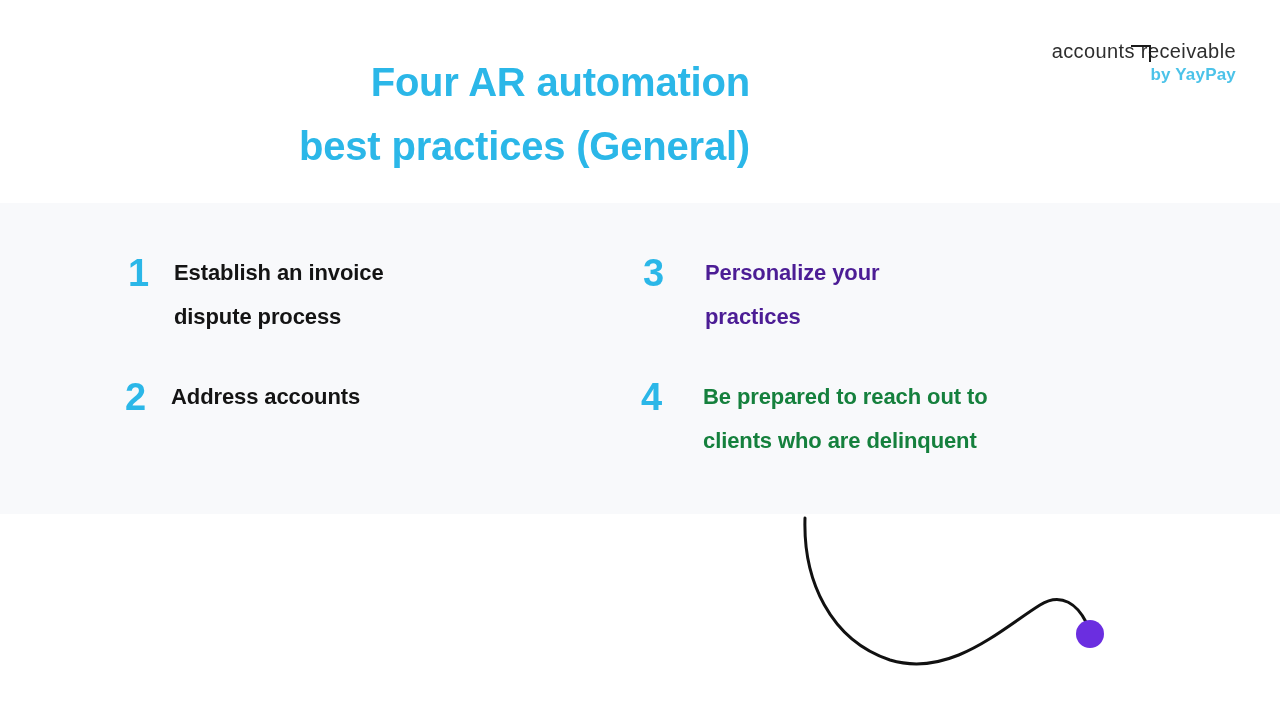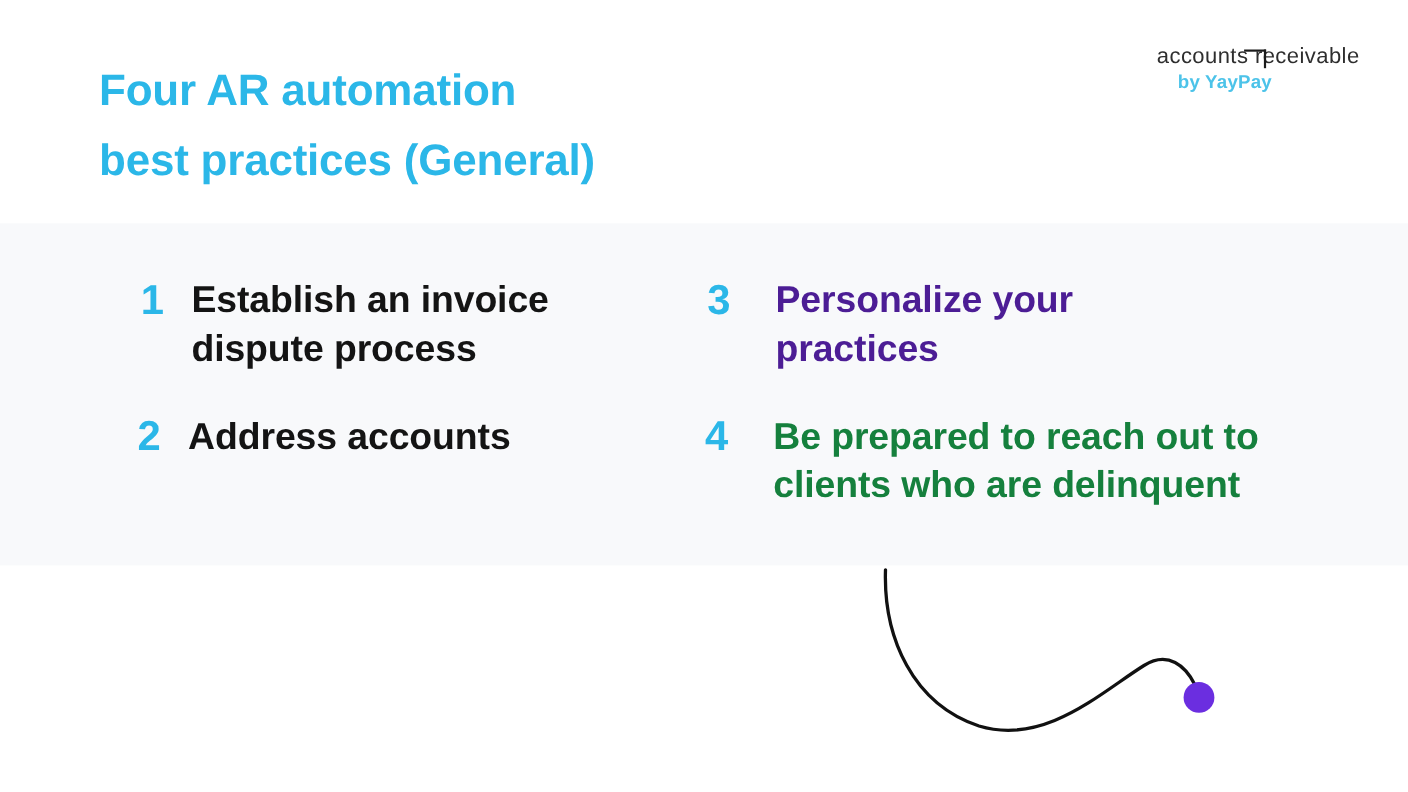--- a/index.html
+++ b/index.html
@@ -32,20 +32,21 @@
   .page-title {
     position: absolute;
     left: 90px;
     top: 50px;
     width: 660px;
     color: #2BB7E8;
     font-size: 40px;
     font-weight: bold;
     line-height: 64px;
     letter-spacing: -0.2px;
+    text-align: right;
   }
   .page-title .title-line { display: block; white-space: pre; }
 
   
   .logo {
     position: absolute;
     right: 44px;
     top: 42px;
     width: 245px;
     height: 104px;
@@ -87,21 +88,20 @@
 
   .logo-byline {
     display: block;
     font-size: 17px;
     line-height: 21px;
     font-weight: bold;
     color: #4CC3E9;
     letter-spacing: 0.2px;
     white-space: nowrap;
     margin-top: 1px;
-    text-align: center;
   }
 
   
   .band {
     position: absolute;
     left: 0;
     top: 203px;
     width: 1280px;
     height: 311px;
     background: #F8F9FB;
@@ -119,21 +119,21 @@
     font-size: 38px;
     font-weight: bold;
     line-height: 44px;
     width: 46px;
     text-align: left;
   }
 
   .practice-text {
     flex: 1 1 auto;
     color: #141414;
-    font-size: 34px;
+    font-size: 22px;
     font-weight: bold;
     line-height: 44px;
     letter-spacing: -0.1px;
   }
 
   
   .practice-1 { left: 128px; top: 251px; width: 470px; }
   .practice-2 { left: 125px; top: 375px; width: 470px; }
   .practice-3 { left: 643px; top: 251px; width: 520px; }
   .practice-4 { left: 641px; top: 375px; width: 540px; }

